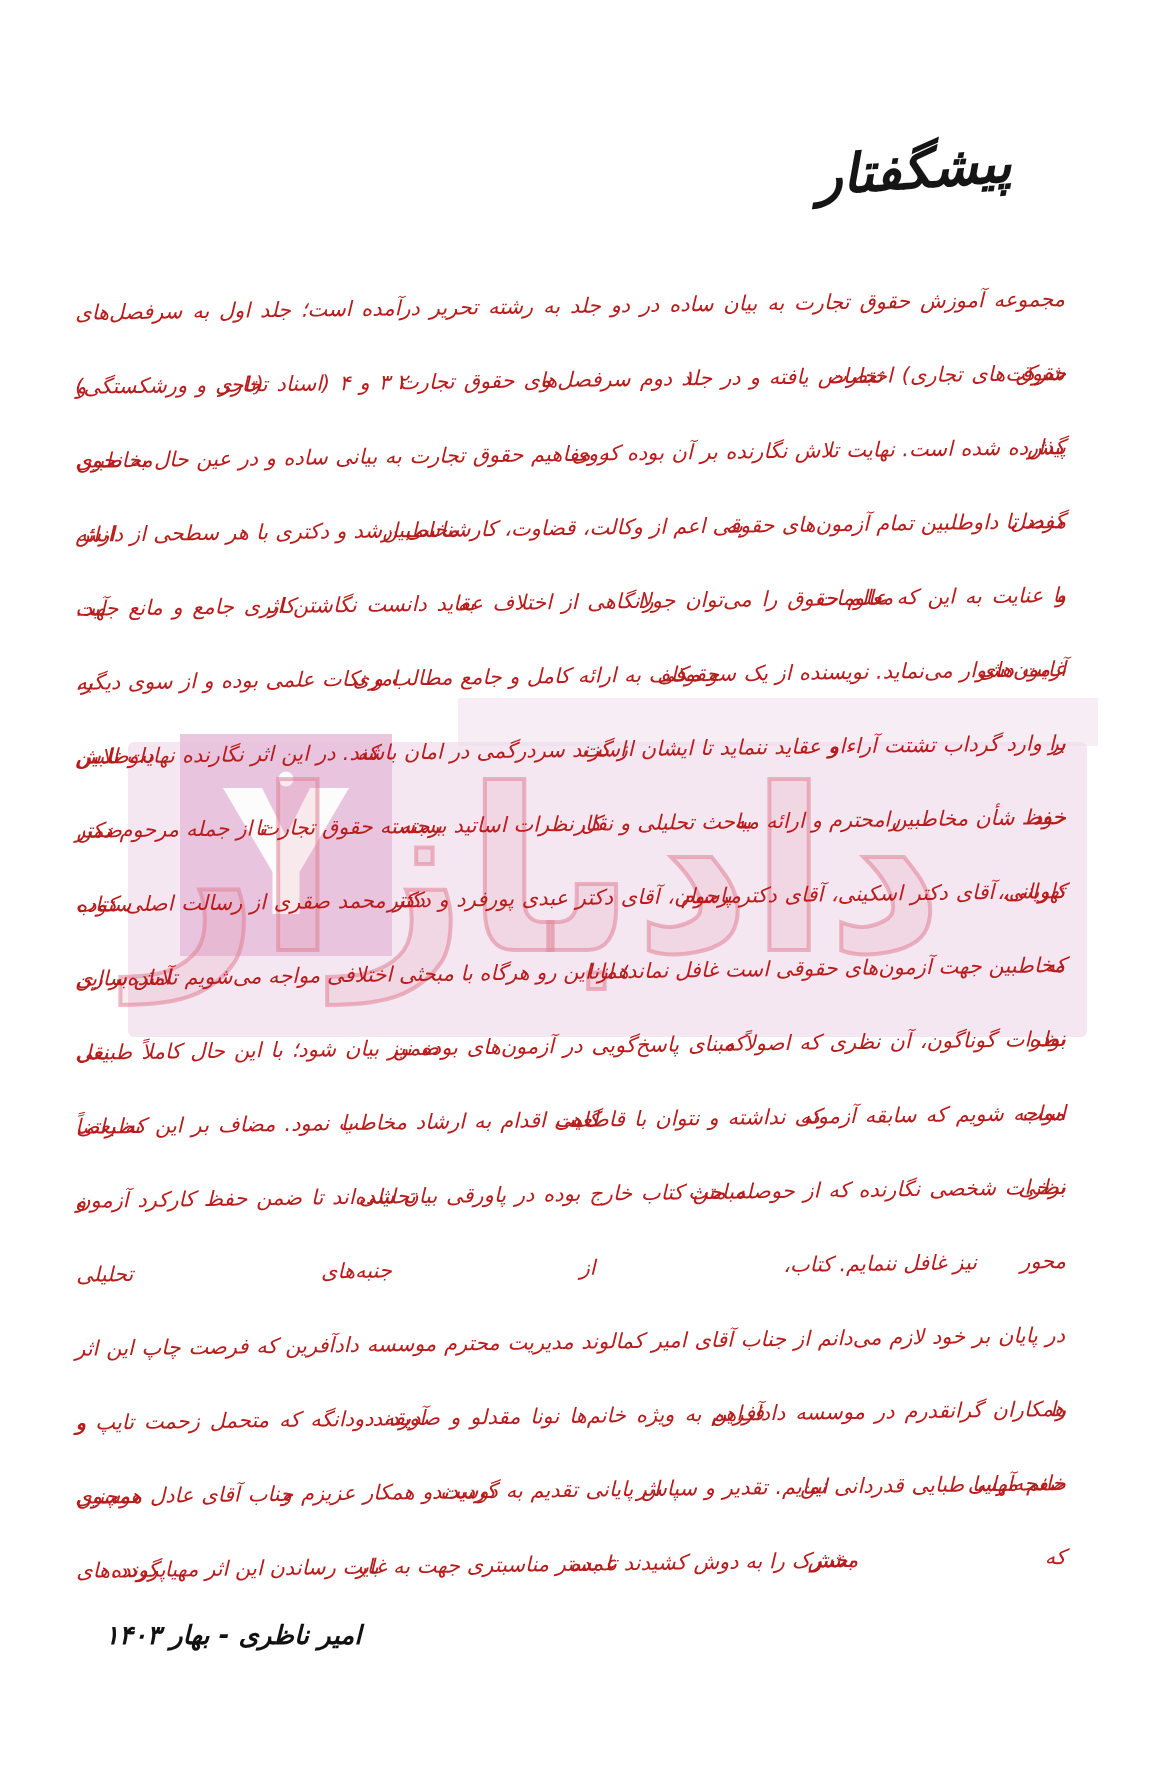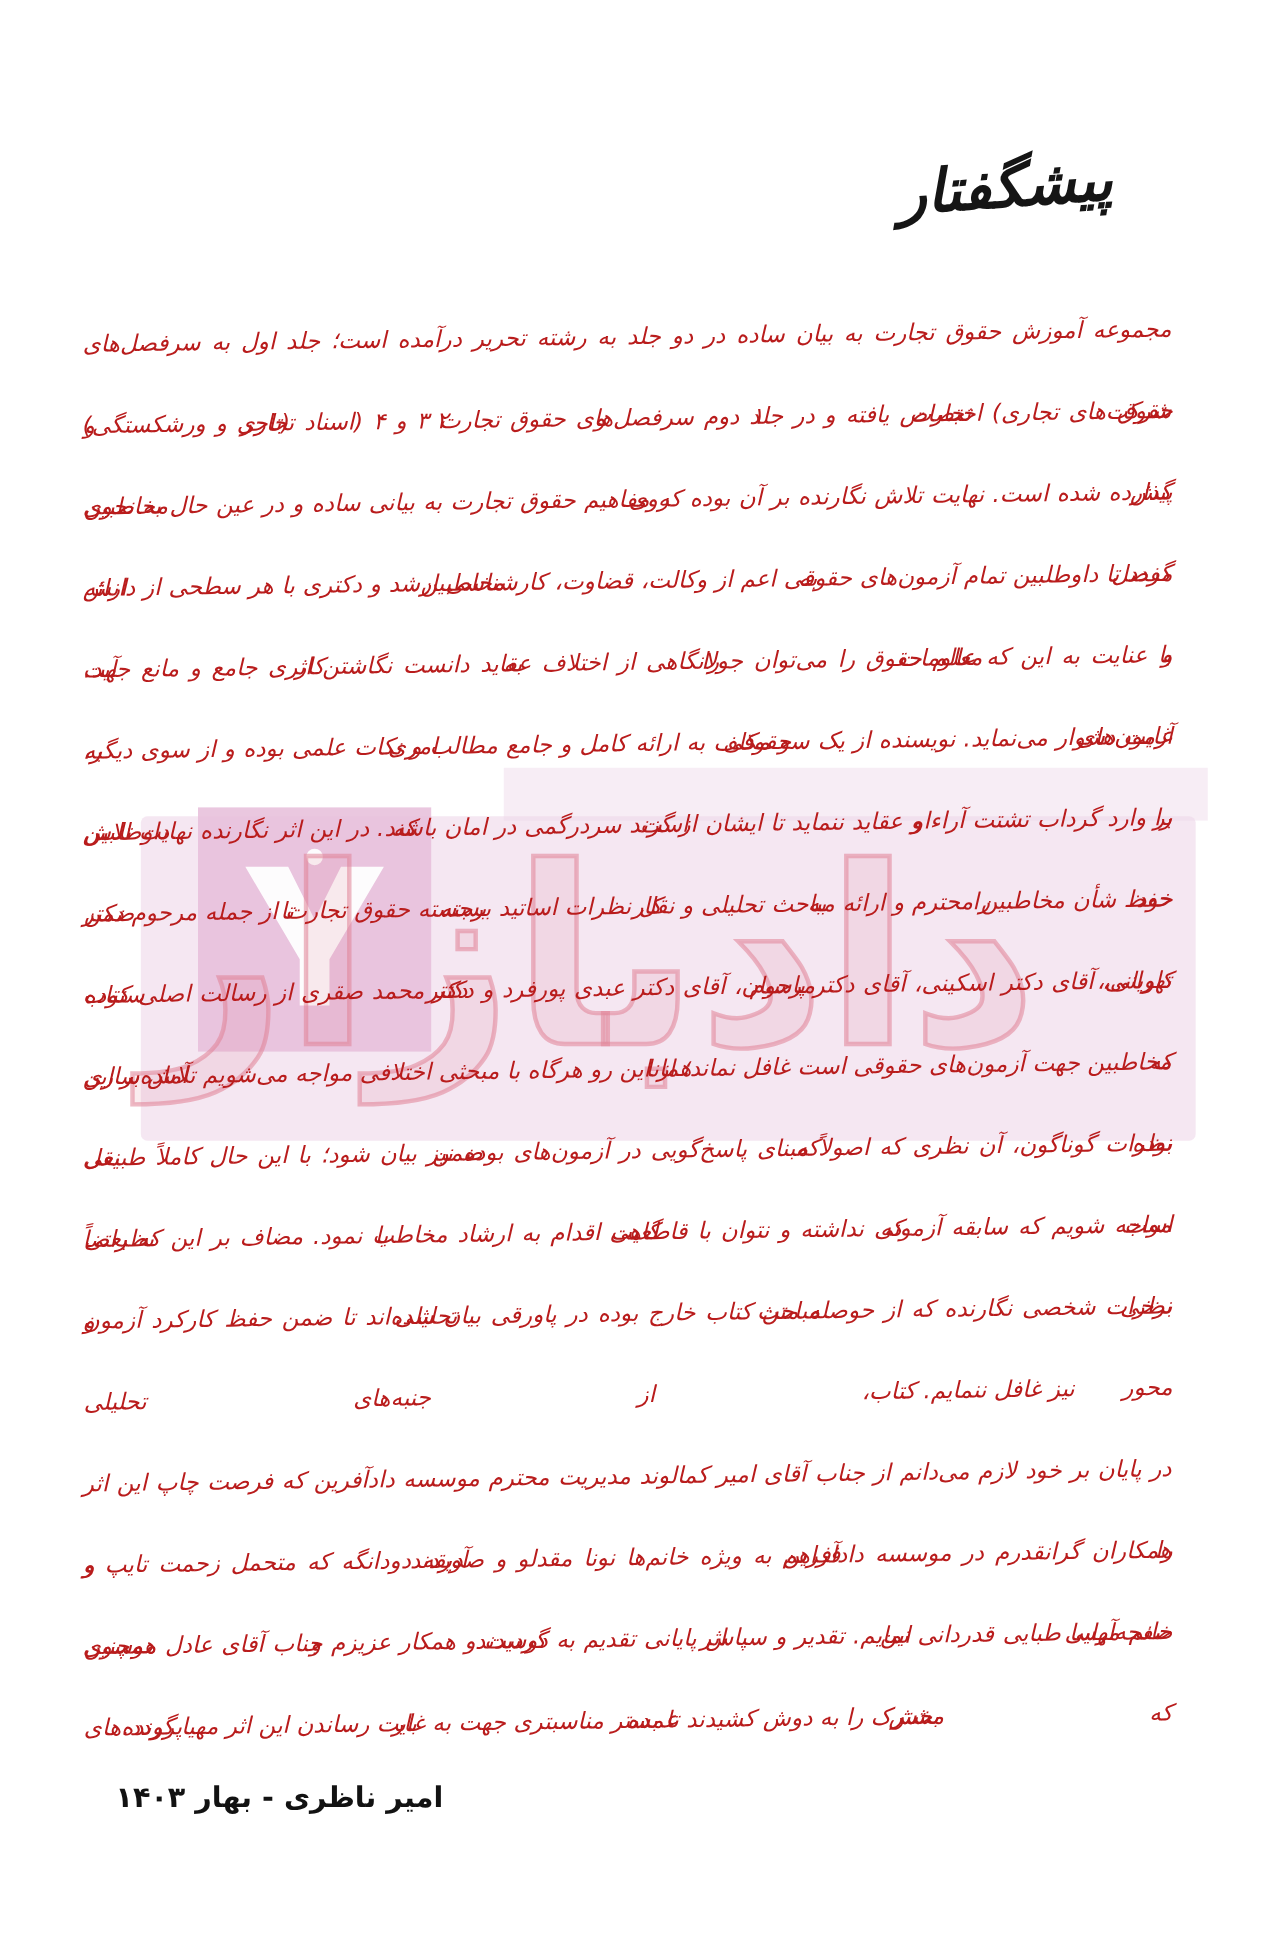--- a/index.html
+++ b/index.html
@@ -57,21 +57,21 @@
     transform: rotate(-0.8deg);
     transform-origin: right center;
   }
   .line.j { text-align: justify; text-align-last: justify; }
   .line.end-right { text-align: right; padding-left: 0; padding-right: 88px; }
   .line.end-left  { text-align: left;  padding-left: 36px; }
   .signature {
     position: absolute; left: 105px; top: 1620px;
     z-index: 2;
     direction: rtl;
-    font-size: 26px; font-weight: bold;
+    font-size: 26px; font-style: italic; font-weight: bold;
     color: #121212;
   }
 </style>
 </head>
 <body>
 
 <div class="page">
 
   <div class="watermark">
     <div class="wm-band"></div>

